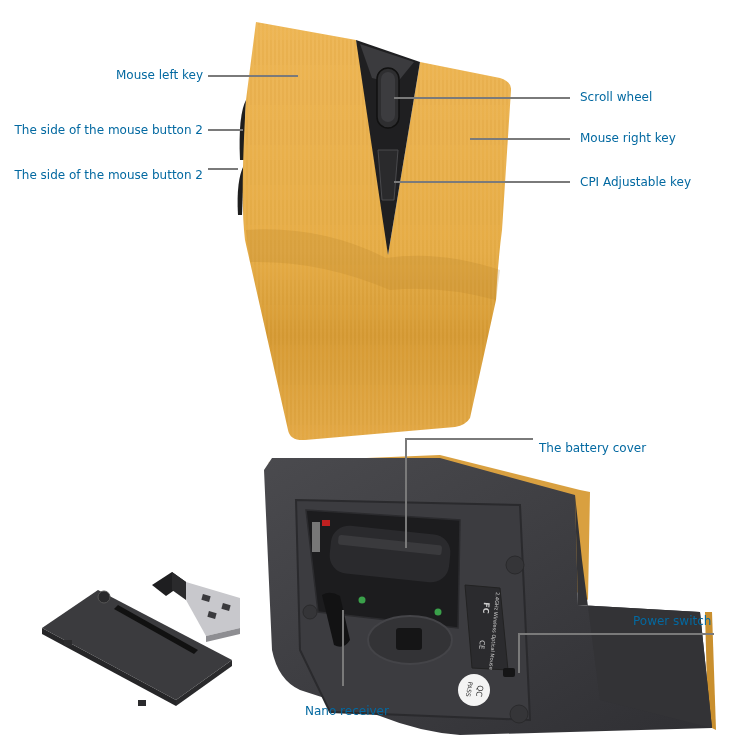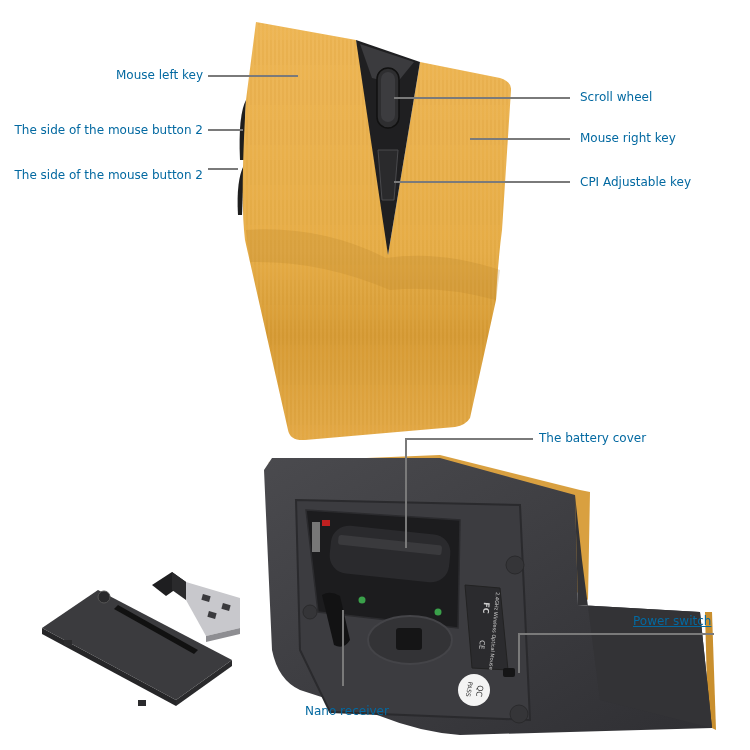--- a/index.html
+++ b/index.html
@@ -126,15 +126,15 @@
 <div class="line" style="left:342px; top:610px; width:2px; height:76px;"></div>
 
 <div class="label right-align" style="right:547px; top:67px;">Mouse left key</div>
 <div class="label right-align" style="right:547px; top:122px;">The side of the mouse button 2</div>
 <div class="label right-align" style="right:547px; top:167px;">The side of the mouse button 2</div>
 
 <div class="label" style="left:580px; top:89px;">Scroll wheel</div>
 <div class="label" style="left:580px; top:130px;text-align:center;">Mouse right key</div>
 <div class="label" style="left:580px; top:174px;">CPI Adjustable key</div>
 
-<div class="label" style="left:539px; top:430px;">The battery cover</div>
-<div class="label" style="left:633px; top:613px;text-decoration:underline;">Power switch</div>
+<div class="label" style="left:539px; top:440px;">The battery cover</div>
+<div class="label" style="left:633px; top:613px;">Power switch</div>
 <div class="label" style="left:291px; top:703px;margin-left:14px;">Nano receiver</div>
 
 </body></html>

